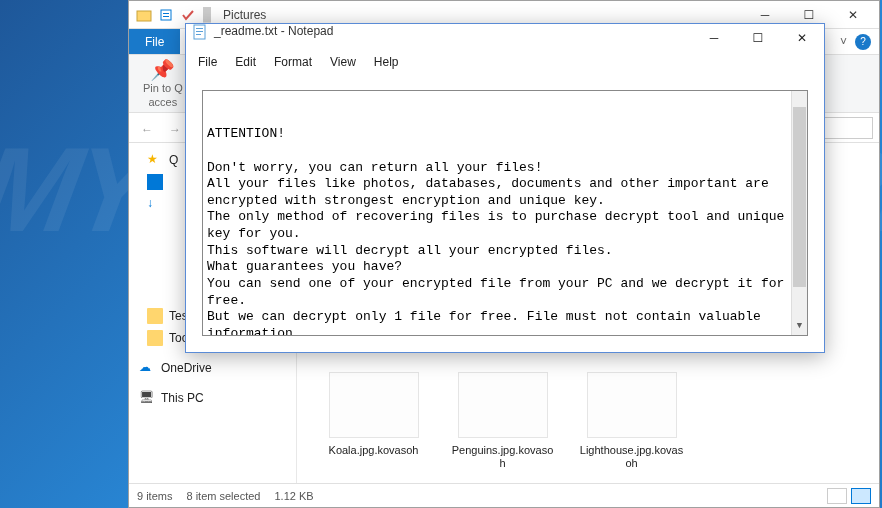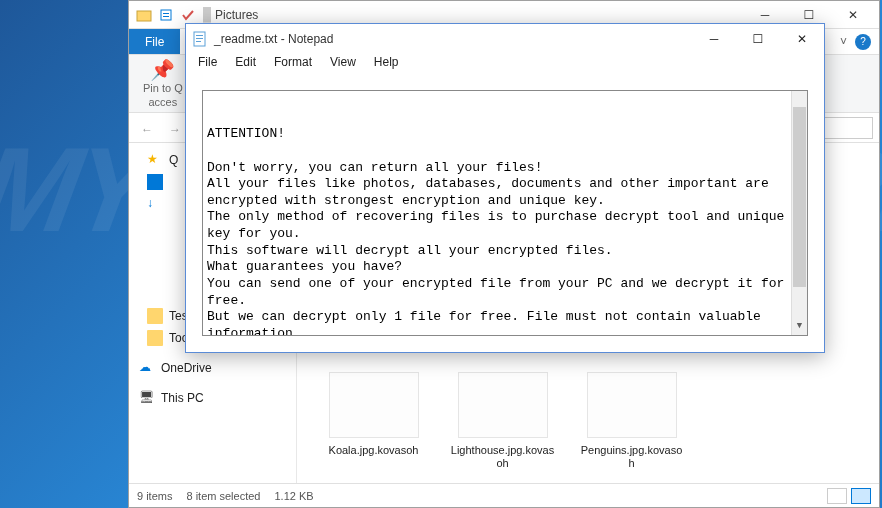--- a/index.html
+++ b/index.html
@@ -35,20 +35,21 @@
     }
     .qat-icon {
       width: 18px; height: 18px;
       display: inline-flex; align-items: center; justify-content: center;
       margin: 0 2px;
     }
     .explorer-titlebar .sep {
       width: 1px; height: 16px; background: #ccc; margin: 0 4px;
     }
     .explorer-title-text {
+      margin-left: 8px;
       color: #444;
     }
     .explorer-winbtns {
       margin-left: auto;
       display: flex;
     }
     .winbtn {
       width: 44px; height: 26px;
       display: flex; align-items: center; justify-content: center;
       color: #333;
@@ -224,21 +225,21 @@
       background: #fff;
       border: 1px solid #5a8bd6;
       box-shadow: 0 4px 20px rgba(0,0,0,0.3);
       display: flex;
       flex-direction: column;
     }
     .notepad-titlebar {
       height: 30px;
       background: #fff;
       display: flex;
-      align-items: center;
+      align-items: flex-start;
       padding-left: 6px;
     }
     .notepad-icon {
       width: 16px; height: 16px;
       margin-right: 6px;
     }
     .notepad-title {
       font-size: 12px;
       color: #333;
     }
@@ -402,25 +403,25 @@
     </div>
 
     <div class="content-pane">
       <div class="files-row">
         <div class="file-item">
           <div class="file-thumb"></div>
           <div class="file-label">Koala.jpg.kovasoh</div>
         </div>
         <div class="file-item">
           <div class="file-thumb"></div>
-          <div class="file-label">Lighthouse.jpg.kovasoh</div>
+          <div class="file-label">Penguins.jpg.kovasoh</div>
         </div>
         <div class="file-item">
           <div class="file-thumb"></div>
-          <div class="file-label">Penguins.jpg.kovasoh</div>
+          <div class="file-label">Lighthouse.jpg.kovasoh</div>
         </div>
       </div>
     </div>
   </div>
 
   <div class="statusbar">
     <span>9 items</span>
     <span>8 item selected</span>
     <span>1.12 KB</span>
     <div class="right">

